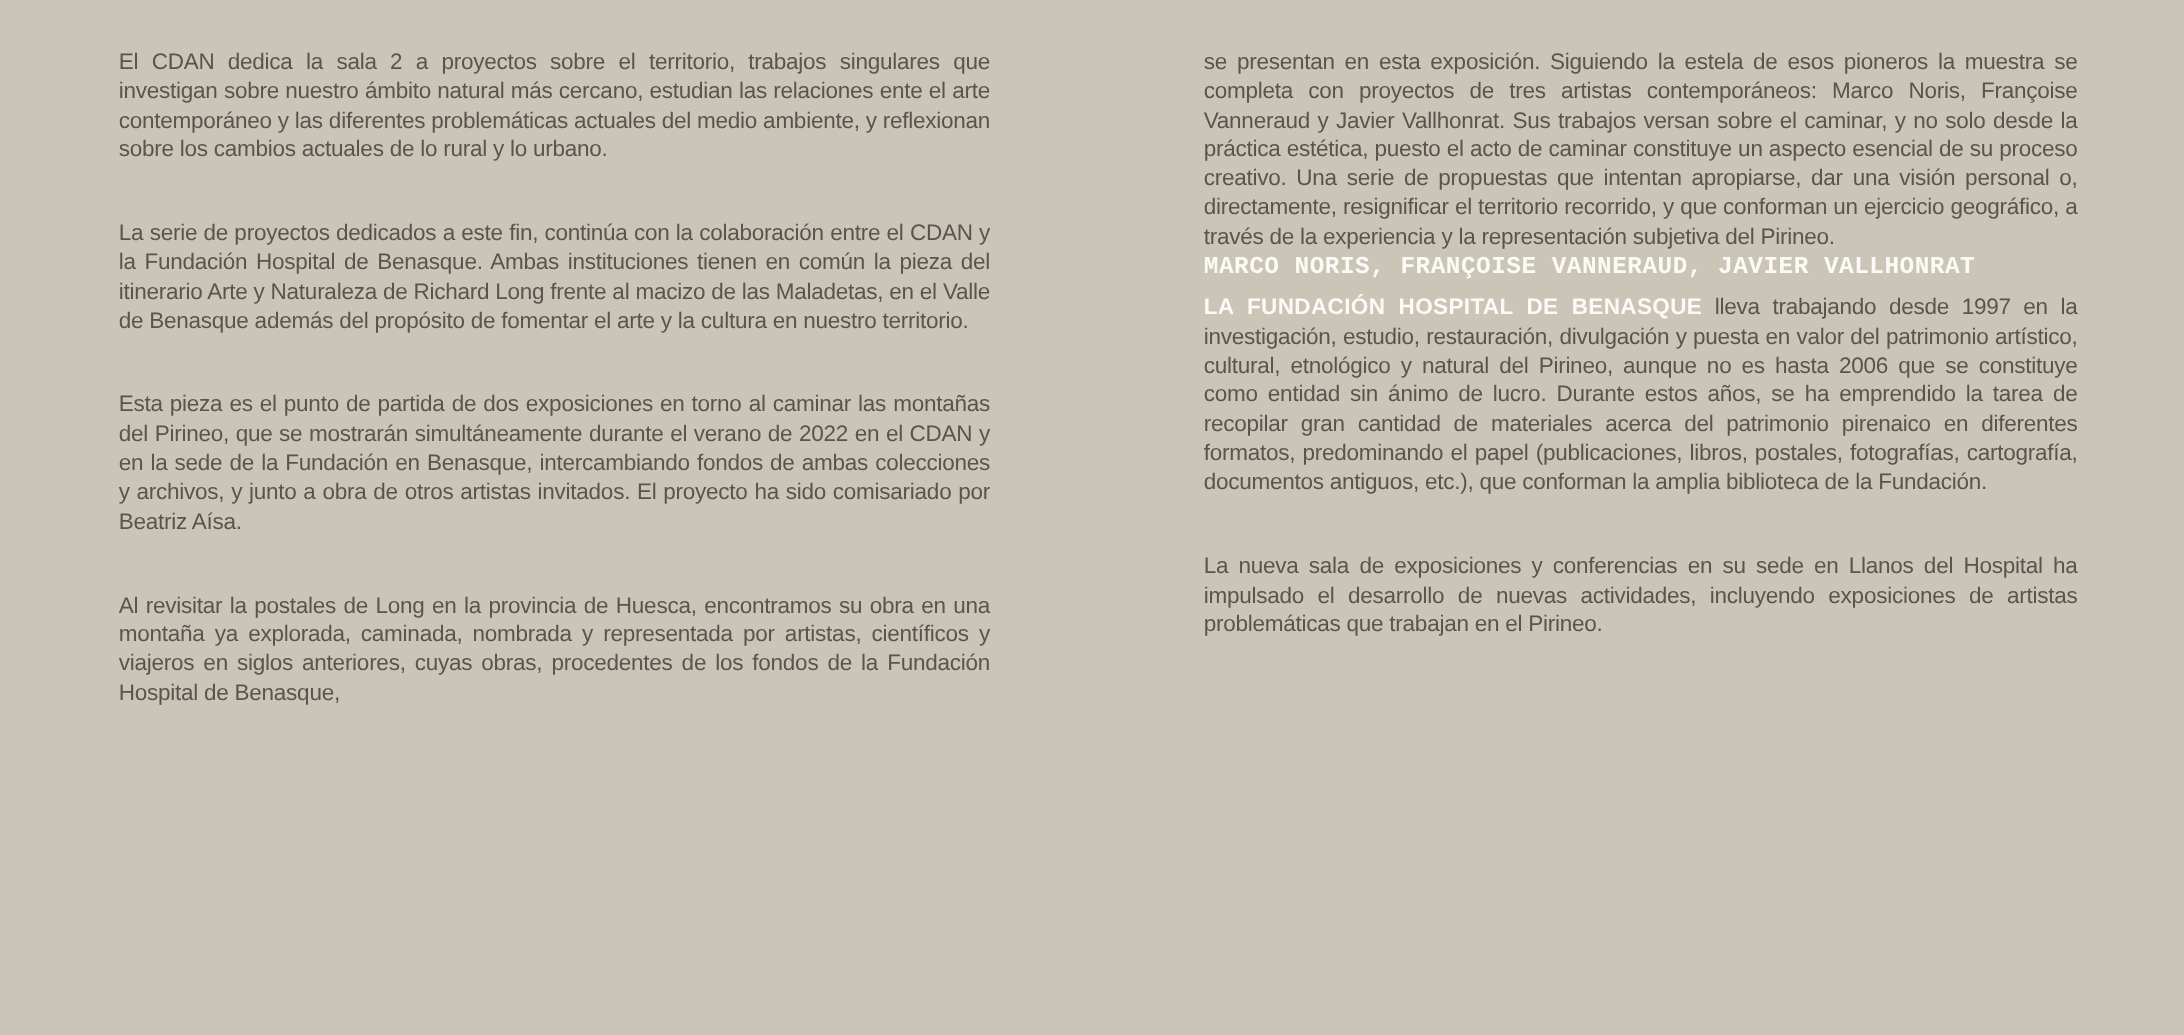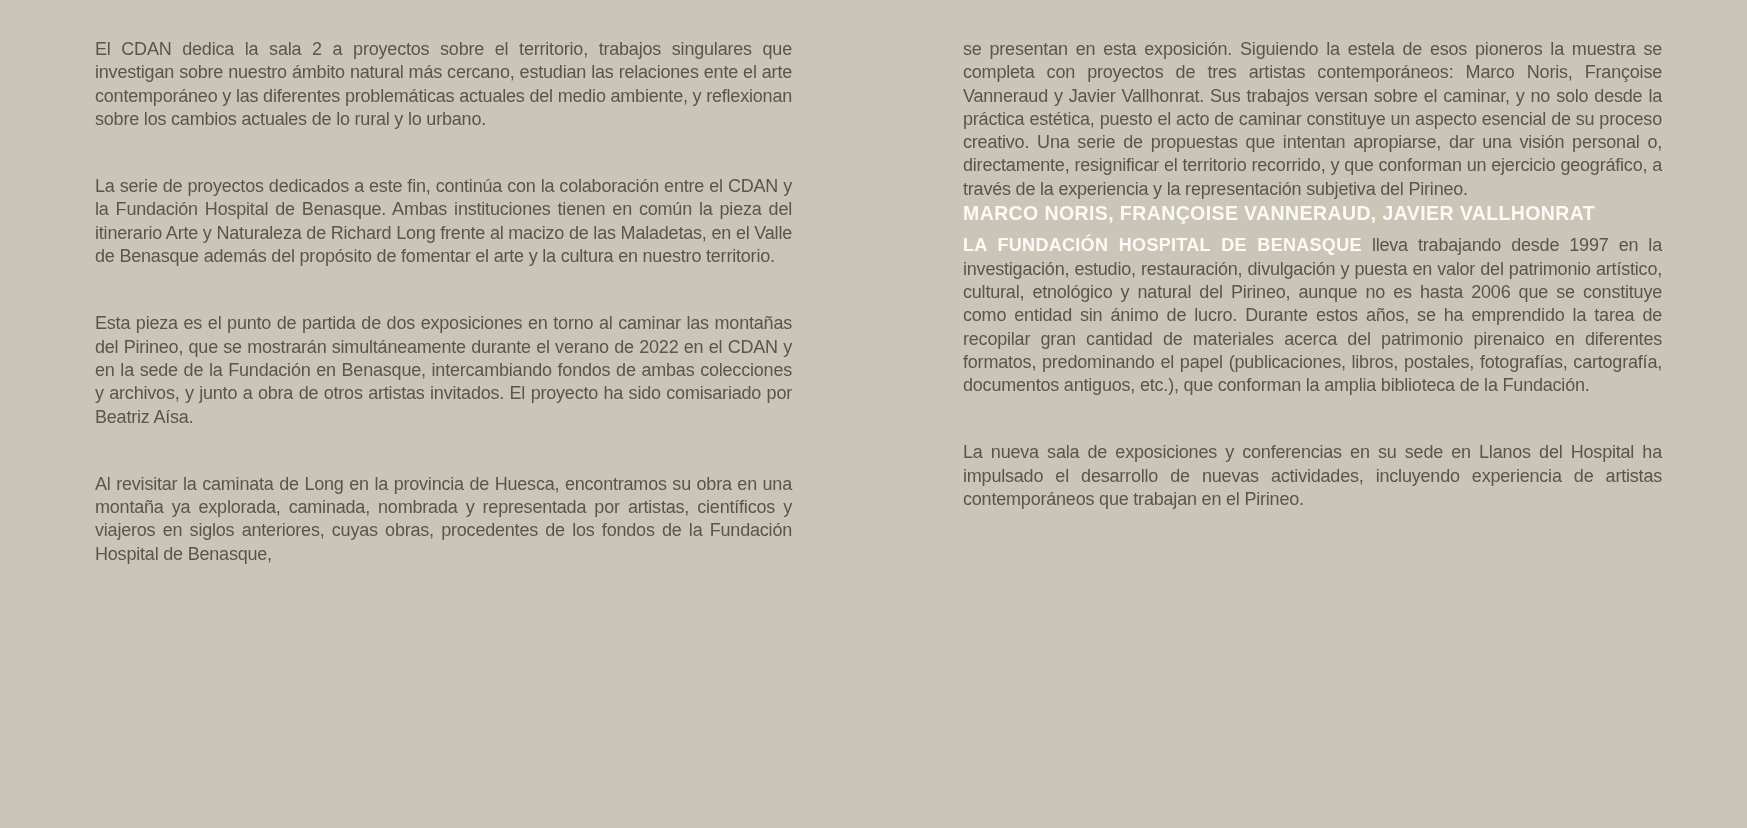--- a/index.html
+++ b/index.html
@@ -28,20 +28,21 @@
   .textcol p { margin: 0 0 44px 0; }
   .textcol p.tight { margin-bottom: 0; }
   .artists-heading {
     color: #fbfaf5;
     font-weight: bold;
     font-size: 19.5px;
     letter-spacing: 0.4px;
     white-space: nowrap;
     margin: 1px 0 9px 0;
     text-align: left;
+    font-family: Liberation Mono, monospace;
   }
   .lead-bold { color: #fbfaf5; font-weight: bold; letter-spacing: 0.3px; }
   .foundation-para { margin-bottom: 44px; }
 
   
   .logo { position: absolute; }
 
   
   #logo-fhb { left: 93px; top: 698px; width: 310px; height: 102px; }
   #fhb-symbol { position: absolute; left: 0; top: 2px; }
@@ -98,28 +99,28 @@
 </style>
 </head>
 <body>
 
 <div class="page">
 
   <div class="textcol" id="left-col">
     <p>El CDAN dedica la sala 2 a proyectos sobre el territorio, trabajos singulares que investigan sobre nuestro ámbito natural más cercano, estudian las relaciones ente el arte contemporáneo y las diferentes problemáticas actuales del medio ambiente, y reflexionan sobre los cambios actuales de lo rural y lo urbano.</p>
     <p>La serie de proyectos dedicados a este fin, continúa con la colaboración entre el CDAN y la Fundación Hospital de Benasque. Ambas instituciones tienen en común la pieza del itinerario Arte y Naturaleza de Richard Long frente al macizo de las Maladetas, en el Valle de Benasque además del propósito de fomentar el arte y la cultura en nuestro territorio.</p>
     <p>Esta pieza es el punto de partida de dos exposiciones en torno al caminar las montañas del Pirineo, que se mostrarán simultáneamente durante el verano de 2022 en el CDAN y en la sede de la Fundación en Benasque, intercambiando fondos de ambas colecciones y archivos, y junto a obra de otros artistas invitados. El proyecto ha sido comisariado por Beatriz Aísa.</p>
-    <p class="tight">Al revisitar la caminata de Long en la provincia de Huesca, encontramos su obra en una montaña ya explorada, caminada, nombrada y representada por artistas, científicos y viajeros en siglos anteriores, cuyas obras, procedentes de los fondos de la Fundación Hospital de Benasque,</p>
+    <p class="tight">Al revisitar la postales de Long en la provincia de Huesca, encontramos su obra en una montaña ya explorada, caminada, nombrada y representada por artistas, científicos y viajeros en siglos anteriores, cuyas obras, procedentes de los fondos de la Fundación Hospital de Benasque,</p>
   </div>
 
   <div class="textcol" id="right-col">
     <p class="tight">se presentan en esta exposición. Siguiendo la estela de esos pioneros la muestra se completa con proyectos de tres artistas contemporáneos: Marco Noris, Françoise Vanneraud y Javier Vallhonrat. Sus trabajos versan sobre el caminar, y no solo desde la práctica estética, puesto el acto de caminar constituye un aspecto esencial de su proceso creativo. Una serie de propuestas que intentan apropiarse, dar una visión personal o, directamente, resignificar el territorio recorrido, y que conforman un ejercicio geográfico, a través de la experiencia y la representación subjetiva del Pirineo.</p>
     <div class="artists-heading">MARCO NORIS, FRANÇOISE VANNERAUD, JAVIER VALLHONRAT</div>
     <p class="foundation-para"><span class="lead-bold">LA FUNDACIÓN HOSPITAL DE BENASQUE</span><span> lleva trabajando desde 1997 en la investigación, estudio, restauración, divulgación y puesta en valor del patrimonio artístico, cultural, etnológico y natural del Pirineo, aunque no es hasta 2006 que se constituye como entidad sin ánimo de lucro. Durante estos años, se ha emprendido la tarea de recopilar gran cantidad de materiales acerca del patrimonio pirenaico en diferentes formatos, predominando el papel (publicaciones, libros, postales, fotografías, cartografía, documentos antiguos, etc.), que conforman la amplia biblioteca de la Fundación.</span></p>
-    <p class="tight">La nueva sala de exposiciones y conferencias en su sede en Llanos del Hospital ha impulsado el desarrollo de nuevas actividades, incluyendo experiencia de artistas contemporáneos que trabajan en el Pirineo.</p>
+    <p class="tight">La nueva sala de exposiciones y conferencias en su sede en Llanos del Hospital ha impulsado el desarrollo de nuevas actividades, incluyendo exposiciones de artistas problemáticas que trabajan en el Pirineo.</p>
   </div>
 
   <div class="logo" id="logo-fhb">
     <svg id="fhb-symbol" width="92" height="96" viewBox="0 0 92 96">
       <g fill="#6f6e6c">
         <ellipse cx="26" cy="28" rx="26" ry="10.5" transform="rotate(45 26 28)"></ellipse>
         <ellipse cx="66" cy="28" rx="26" ry="10.5" transform="rotate(-45 66 28)"></ellipse>
         <ellipse cx="26" cy="68" rx="26" ry="10.5" transform="rotate(-45 26 68)"></ellipse>
         <ellipse cx="66" cy="68" rx="26" ry="10.5" transform="rotate(45 66 68)"></ellipse>
       </g>

